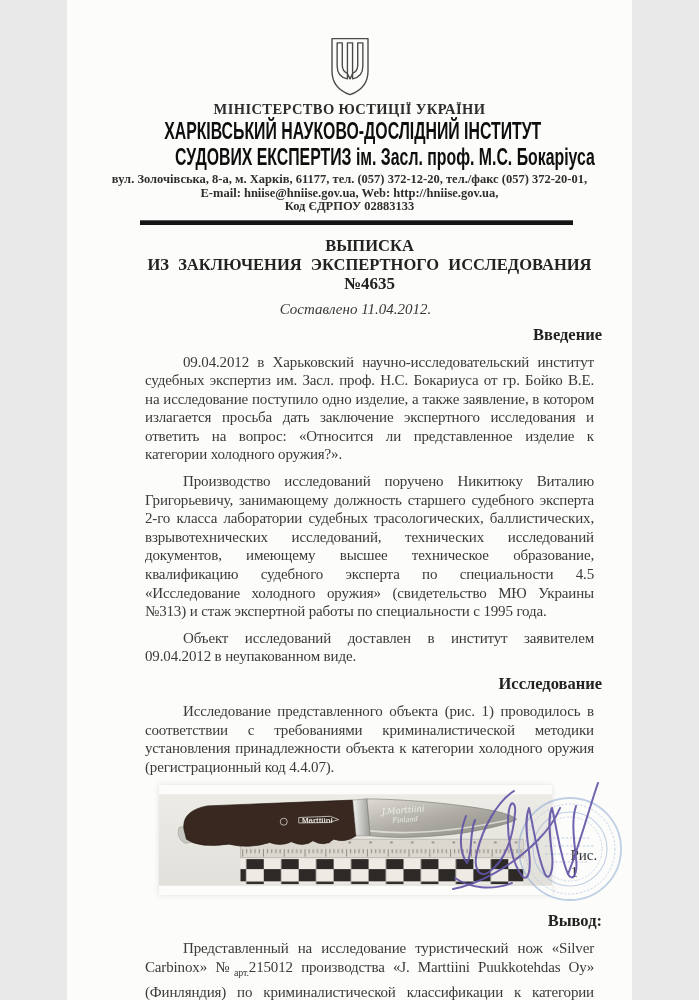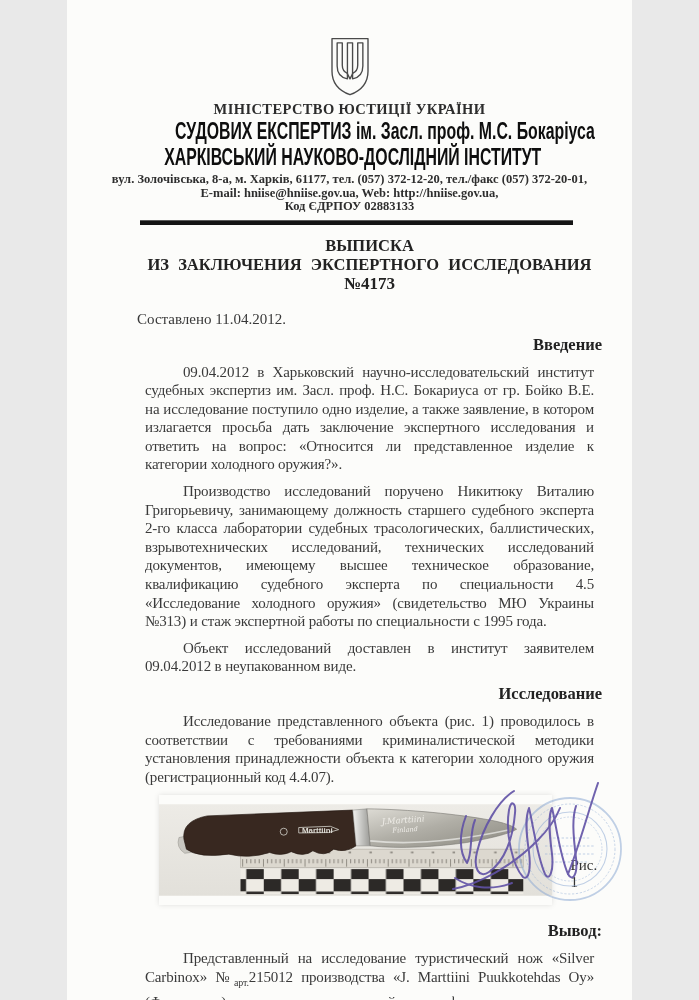--- a/index.html
+++ b/index.html
@@ -25,21 +25,21 @@
   .head-rule {
     height:5px; margin:6px 59px 0 73px;
     background:linear-gradient(#5a5a5a 1px, #f7f7f5 1px, #f7f7f5 1.5px, #141414 1.5px);
   }
   
   .content { margin:0 30px 0 70px; }
   .doc-title { text-align:center; margin-top:11px; font-weight:bold; color:#222; }
   .doc-title .t1 { font-size:16.5px; line-height:19px; }
   .doc-title .t2 { font-size:16.5px; line-height:19px; word-spacing:5px; }
   .doc-title .t3 { font-size:17px;   line-height:20px; }
-  .date-line { text-align:left; padding-right:28px; margin-top:17px; font-size:15px; color:#383838; }
+  .date-line { text-align:center; padding-right:28px; margin-top:7px; font-size:15px; color:#383838;font-style:italic; }
   .sec-head { text-align:right; font-weight:bold; font-size:16.5px; color:#222; margin:7px 0 2px 0; }
   p.body { margin:8px; font-size:15px; line-height:18.6px; text-align:justify; text-indent:38px; letter-spacing:-0.15px; color:#3a3a3a; }
   sub.art { font-size:10px; }
   
   .figure-row { display:flex; align-items:flex-start; margin:9px 0 0 22px; }
   .photo-frame { width:473px; height:110px; box-shadow:0 0 5px rgba(60,60,60,0.15); }
   .fig-caption { margin-left:18px; align-self:flex-end; margin-bottom:14px; font-size:15px; color:#333; }
   
   .sig-row { display:flex; justify-content:space-between; margin-top:52px; padding-right:26px; font-size:20px; color:#333; }
   .seal-svg, .sign-svg { position:absolute; pointer-events:none; }
@@ -56,34 +56,34 @@
       <svg width="52" height="60" viewBox="0 0 60 70">
         <g fill="none" stroke="#4a4a4a" stroke-width="1.6" stroke-linejoin="round">
           <path d="M9,3 H51 V41 C51,56 42,64 30,68.5 C18,64 9,56 9,41 Z"></path>
           <path d="M27,8 h6 v36 l-3,6 l-3,-6 z"></path>
           <path d="M15,8 h6 v26 c0,5 2.5,8 6,9.5 v6.5 c-8,-1.5 -12,-7.5 -12,-15 z"></path>
           <path d="M45,8 h-6 v26 c0,5 -2.5,8 -6,9.5 v6.5 c8,-1.5 12,-7.5 12,-15 z"></path>
         </g>
       </svg>
     </div>
     <div class="ministry">МІНІСТЕРСТВО ЮСТИЦІЇ УКРАЇНИ</div>
+    <div class="inst-line"><span class="cond">ХАРКІВСЬКИЙ НАУКОВО-ДОСЛІДНИЙ ІНСТИТУТ</span></div>
     <div class="inst-line"><span class="cond">СУДОВИХ ЕКСПЕРТИЗ ім. Засл. проф. М.С. Бокаріуса</span></div>
-    <div class="inst-line"><span class="cond">ХАРКІВСЬКИЙ НАУКОВО-ДОСЛІДНИЙ ІНСТИТУТ</span></div>
     <div class="addr-line addr-first">вул. Золочівська, 8-а, м. Харків, 61177, тел. (057) 372-12-20, тел./факс (057) 372-20-01,</div>
     <div class="addr-line">E-mail: hniise@hniise.gov.ua, Web: http://hniise.gov.ua,</div>
     <div class="addr-line">Код ЄДРПОУ 02883133</div>
   </div>
   <div class="head-rule"></div>
 
   <div class="content">
 
     <div class="doc-title">
       <div class="t1">ВЫПИСКА</div>
       <div class="t2">ИЗ ЗАКЛЮЧЕНИЯ ЭКСПЕРТНОГО ИССЛЕДОВАНИЯ</div>
-      <div class="t3">№4173</div>
+      <div class="t3">№4635</div>
     </div>
     <div class="date-line">Составлено 11.04.2012.</div>
 
     <div class="sec-head">Введение</div>
     <p class="body">09.04.2012 в Харьковский научно-исследовательский институт судебных экспертиз им. Засл. проф. Н.С. Бокариуса от гр. Бойко В.Е. на исследование поступило одно изделие, а также заявление, в котором излагается просьба дать заключение экспертного исследования и ответить на вопрос: «Относится ли представленное изделие к категории холодного оружия?».</p>
     <p class="body">Производство исследований поручено Никитюку Виталию Григорьевичу, занимающему должность старшего судебного эксперта 2-го класса лаборатории судебных трасологических, баллистических, взрывотехнических исследований, технических исследований документов, имеющему высшее техническое образование, квалификацию судебного эксперта по специальности 4.5 «Исследование холодного оружия» (свидетельство МЮ Украины №313) и стаж экспертной работы по специальности с 1995 года.</p>
     <p class="body">Объект исследований доставлен в институт заявителем 09.04.2012 в неупакованном виде.</p>
 
     <div class="sec-head">Исследование</div>
     <p class="body">Исследование представленного объекта (рис. 1) проводилось в соответствии с требованиями криминалистической методики установления принадлежности объекта к категории холодного оружия (регистрационный код 4.4.07).</p>

